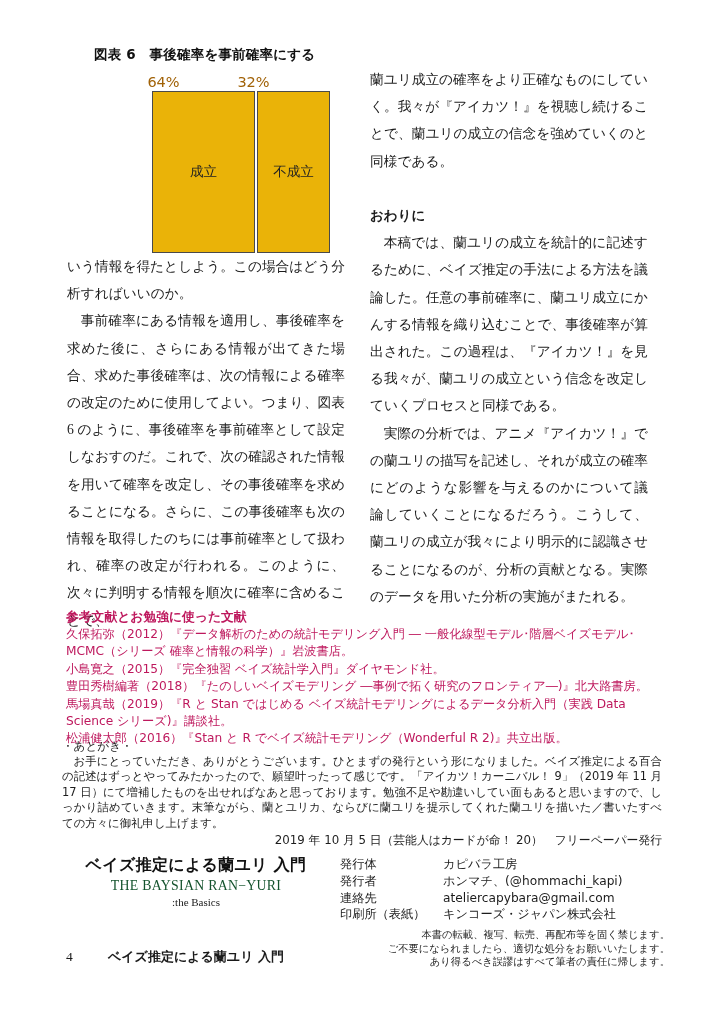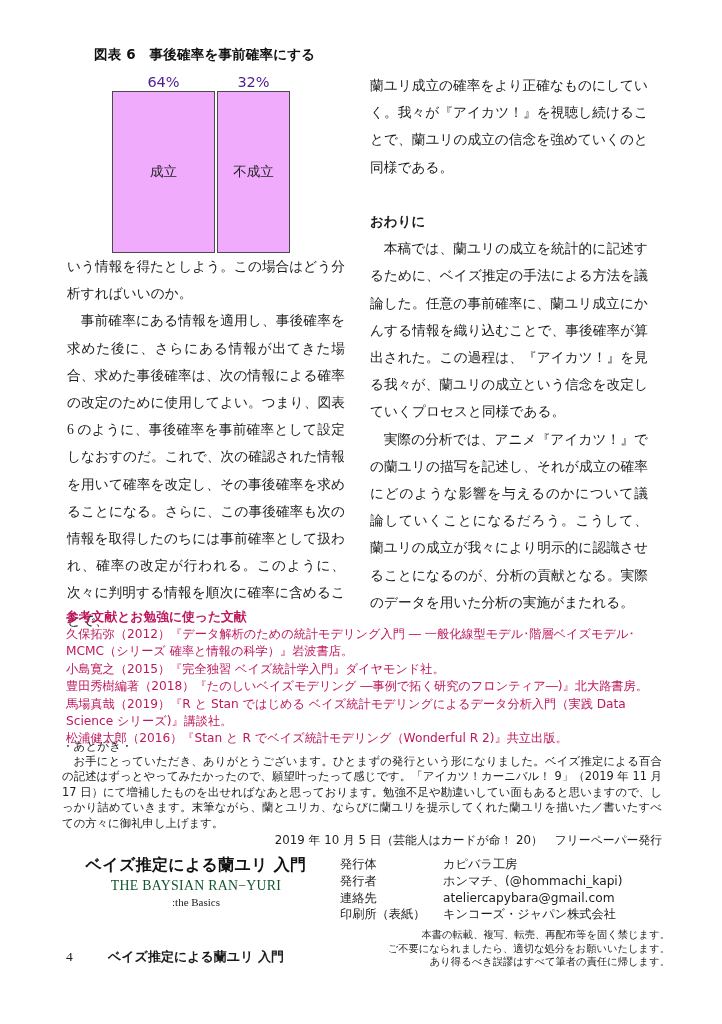--- a/index.html
+++ b/index.html
@@ -44,30 +44,31 @@
     width: 240px;
   }
   .bar-wrap {
     position: absolute;
     top: 0;
   }
   .bar-pct {
     font-family: "DejaVu Sans", "Liberation Sans", sans-serif;
     font-size: 14.5px;
     text-align: center;
-    color: #4c1d95;
+    color: #a16207;
     line-height: 18px;
   }
   .bar-box {
     border: 1.3px solid #4a4a4a;
-    background: #f0abfc;
+    background: #eab308;
     box-sizing: border-box;
     display: flex;
     align-items: center;
     justify-content: center;
+    margin-left: 40px;
   }
   .bar-label {
     font-family: "DejaVu Sans", "Liberation Sans", sans-serif;
     font-size: 13.5px;
     color: #222;
   }
   #bar-0 { left: 18px; }
   #bar-0 .bar-box { width: 103px; height: 162px; }
   #bar-0 .bar-pct { width: 103px; }
   #bar-1 { left: 123px; }
@@ -80,21 +81,21 @@
     width: 278px;
     font-size: 13.7px;
     line-height: 27.2px;
     text-align: justify;
     text-justify: inter-character;
     color: #1c1c1c;
   }
   .col p { margin: 0; }
   .col p.indent { text-indent: 1em; }
   .col-left  { left: 67px;  top: 253px; }
-  .col-right { left: 370px; top: 72px; }
+  .col-right { left: 370px; top: 66px; }
 
   .section-head {
     font-family: "DejaVu Sans", "Liberation Sans", sans-serif;
     font-weight: bold;
     font-size: 13.5px;
     margin: 0;
     line-height: 27.2px;
   }
   .spacer-line { height: 27.2px; }
 

